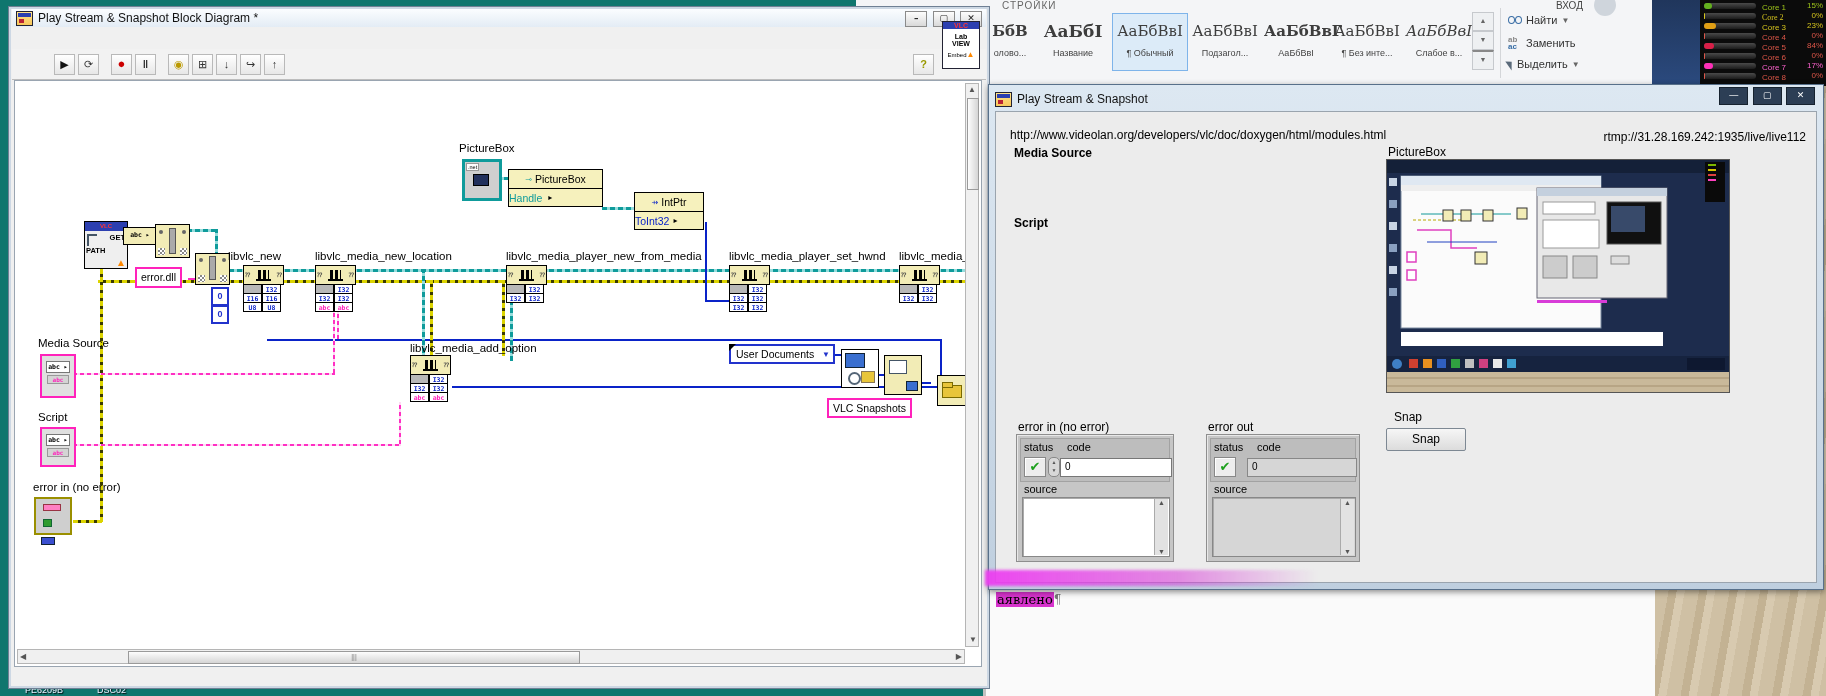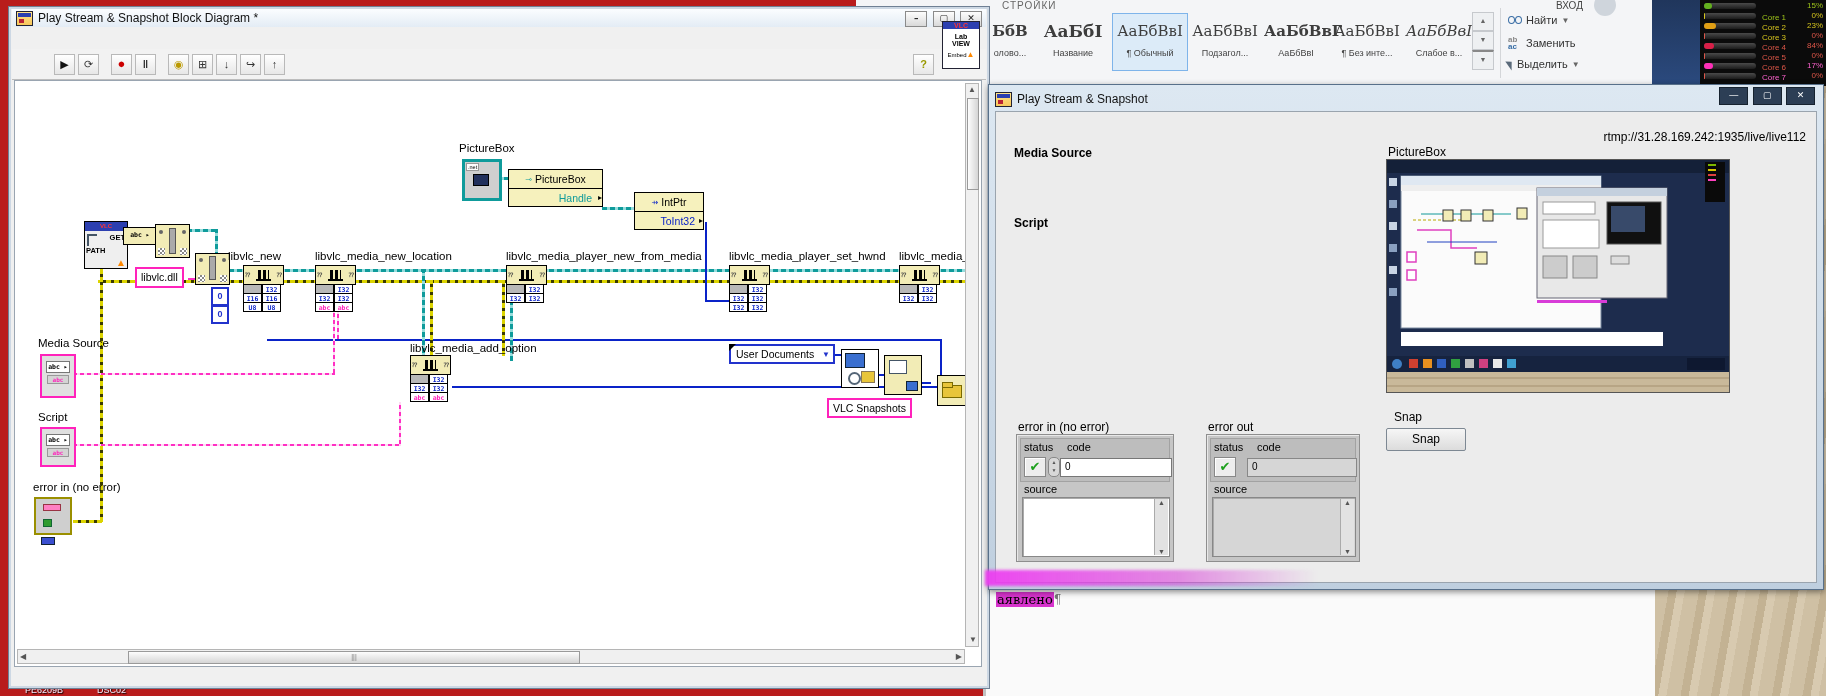--- a/index.html
+++ b/index.html
@@ -1,16 +1,16 @@
 <!DOCTYPE html>
 <html><head>
 <meta charset="utf-8">
 <style>
   html,body{margin:0;padding:0}
-  #screen{position:relative;width:1826px;height:696px;background:#b91c1c;overflow:hidden;
+  #screen{position:relative;width:1826px;height:696px;background:#0f766e;overflow:hidden;
           font-family:"Liberation Sans",sans-serif;-webkit-font-smoothing:antialiased}
   .abs{position:absolute}
   
   .win-btn{display:inline-block;width:20px;height:14px;border:1px solid #8a8a8a;background:linear-gradient(#fdfdfd,#d9d9d9);
            font:bold 9px "DejaVu Sans",sans-serif;color:#222;text-align:center;line-height:13px;margin-left:2px}
   
   #lvwin{left:8px;top:6px;width:980px;height:681px;background:#f0f0f0;border:1px solid #6f8094;
          box-shadow:0 0 0 2px #cdd8e4 inset;z-index:20}
   #lv-title{position:absolute;left:3px;top:2px;right:3px;height:18px;background:linear-gradient(#fbfdff,#e3ecf5);
             display:flex;align-items:center;padding-left:4px;font-size:12px;color:#111}
@@ -45,21 +45,21 @@
   .clf-ico{width:15px;height:12px;background:
      linear-gradient(#000,#000) bottom center/15px 2px no-repeat,
      repeating-linear-gradient(90deg,#000 0 3px,transparent 3px 5px) top 1px center/11px 9px no-repeat}
   .crow{display:flex;margin-top:-1px}
   .cell{width:19px;height:10px;border:1px solid #000;background:#fff;font:bold 6.5px "DejaVu Sans Mono",monospace;
         color:#0a23c8;text-align:center;line-height:10px;box-sizing:border-box}
   .cell.grey{background:#b8b8b8}
   .cell.pink{color:#ff22bb}
   .pnode{background:#f6f1bd;border:1px solid #000;box-sizing:border-box}
   .pnode .r1{height:18px;border-bottom:1px solid #000;display:flex;align-items:center;justify-content:center;font-size:10.5px;color:#000;gap:3px}
-  .pnode .r2{height:17px;display:flex;align-items:center;justify-content:flex-end;font-size:10.5px}
+  .pnode .r2{height:17px;display:flex;align-items:center;justify-content:flex-start;font-size:10.5px}
   .teal-t{color:#0f9b9b}
   .blue-t{color:#0a23c8}
   .pink-border{border:2px solid #ff22bb;background:#fff;color:#000}
   .term{border:2px solid #ff22bb;background:#e0e0e0;padding:2px;box-sizing:border-box}
   .term .chip{background:#fff;border:1px solid #777;font:bold 6.5px "DejaVu Sans Mono",monospace;color:#000;
               text-align:center;width:22px;height:10px;line-height:10px;margin:3px auto 2px}
   .term .tab{display:block;margin:0 auto;width:20px;font:bold 6px "DejaVu Sans Mono",monospace;color:#ff22bb;
              border:1px solid #999;background:#d4d4d4;text-align:center}
   .scroll{position:absolute;background:#f0f0f0;border:1px solid #b5b5b5;box-sizing:border-box;z-index:4}
   .arr{color:#555;font-size:8px;line-height:12px;text-align:center}
@@ -88,21 +88,21 @@
   .style-prev{font-family:"DejaVu Serif",serif;font-size:15px;line-height:34px;white-space:nowrap}
   .style-name{font-size:9px;color:#444;white-space:nowrap}
   .gal-btn{position:absolute;left:616px;width:20px;height:17px;border:1px solid #c6c9cd;background:#eef0f2;
            font-size:7px;color:#666;text-align:center;line-height:16px}
   .edit-item{position:absolute;left:652px;font-size:11px;color:#333;display:flex;align-items:center;gap:4px}
   
   #cpu{left:1700px;top:0;width:126px;height:86px;background:#0b0b0b;z-index:6;font-size:8px}
   .core-row{position:absolute;left:0;width:126px;height:10px}
   .track{position:absolute;left:4px;top:2px;width:52px;height:6px;border-radius:3px;background:linear-gradient(#4a4a4a,#1c1c1c)}
   .fill{position:absolute;left:0;top:0;height:6px;border-radius:3px}
-  .core-name{position:absolute;left:62px;top:12px}
+  .core-name{position:absolute;left:62px;top:2px}
   .core-val{position:absolute;right:3px;top:0}
   
   #wordpage{left:983px;top:86px;width:669px;height:610px;background:#fafafa;border-left:3px solid #c2c2c2;z-index:4}
   #photo{left:1652px;top:86px;width:174px;height:610px;z-index:3;
      background:repeating-linear-gradient(100deg,#cfc0a4 0 14px,#c3b293 14px 22px,#d8cab0 22px 30px)}
   #darkstrip{left:1652px;top:0;width:48px;height:86px;background:linear-gradient(#20365c,#2b4a7e);z-index:6}
   #glow{left:985px;top:570px;width:350px;height:16px;z-index:35;filter:blur(1.5px);
         background:linear-gradient(90deg,rgba(236,60,240,.95),rgba(216,56,216,.55) 55%,rgba(216,56,216,0) 95%)}
   .hl{background:#d633cc;color:#000;font-family:"DejaVu Serif",serif;font-size:13px;padding:0 1px}
   .deskicon{position:absolute;color:#eef;font-size:9px;text-shadow:1px 1px 1px #000;z-index:2}
@@ -175,21 +175,21 @@
         <span class="track">
           <span class="fill" style="width: 15%; background: rgb(99, 176, 30);"></span>
         </span>
         <span class="core-name" style="color: rgb(158, 196, 26);">Core 1</span>
         <span class="core-val" style="color: rgb(158, 196, 26);">15%</span>
       </div>
     <div class="core-row" style="top:11px">
         <span class="track">
           <span class="fill" style="width: 2%; background: rgb(214, 197, 29);"></span>
         </span>
-        <span class="core-name" style="color: rgb(214, 197, 29);">Core 2</span>
+        <span class="core-name" style="color: rgb(214, 197, 29); font-family: Liberation Serif, serif;">Core 2</span>
         <span class="core-val" style="color: rgb(214, 197, 29);">0%</span>
       </div>
     <div class="core-row" style="top:21px">
         <span class="track">
           <span class="fill" style="width: 23%; background: rgb(224, 159, 20);"></span>
         </span>
         <span class="core-name" style="color: rgb(214, 197, 29);">Core 3</span>
         <span class="core-val" style="color: rgb(214, 197, 29);">23%</span>
       </div>
     <div class="core-row" style="top:31px">
@@ -329,21 +329,21 @@
         <span style="position:absolute;right:2px;bottom:2px;width:7px;height:7px;background:repeating-conic-gradient(#888 0 25%,#fff 0 50%) 0 0/4px 4px"></span>
       </div>
       <div class="node" style="left:180px;top:172px;width:33px;height:30px;background:#f2ecb6;border:1px solid #000">
         <span style="position:absolute;left:13px;top:2px;width:5px;height:22px;background:#aaa;border:1px solid #555"></span>
         <span style="position:absolute;left:3px;top:4px;width:4px;height:4px;background:#666;border-radius:50%"></span>
         <span style="position:absolute;right:3px;top:4px;width:4px;height:4px;background:#666;border-radius:50%"></span>
         <span style="position:absolute;left:2px;bottom:2px;width:7px;height:7px;background:repeating-conic-gradient(#888 0 25%,#fff 0 50%) 0 0/4px 4px"></span>
         <span style="position:absolute;right:2px;bottom:2px;width:7px;height:7px;background:repeating-conic-gradient(#888 0 25%,#fff 0 50%) 0 0/4px 4px"></span>
       </div>
 
-      <div class="node pink-border" style="left:120px;top:186px;height:17px;font-size:10.5px;line-height:17px;padding:0 4px"><span>libvlc.dll</span></div>
+      <div class="node pink-border" style="left:120px;top:186px;height:17px;font-size:10.5px;line-height:17px;padding:0 4px"><span>error.dll</span></div>
 
       <div class="node" style="left:196px;top:206px;width:14px;height:15px;border:2px solid #2233cc;background:#fff;color:#2233cc;font:bold 9px 'Liberation Sans',sans-serif;text-align:center;line-height:14px"><span>0</span></div>
       <div class="node" style="left:196px;top:224px;width:14px;height:15px;border:2px solid #2233cc;background:#fff;color:#2233cc;font:bold 9px 'Liberation Sans',sans-serif;text-align:center;line-height:14px"><span>0</span></div>
 
       <div class="node" style="left:228px;top:184px;width:41px">
         <div class="clf-head">
             <span class="qm">⁇</span>
             <span class="clf-ico"></span>
             <span class="qm">⁇</span>
           </div>
@@ -524,20 +524,21 @@
     <div id="fp-title">
       <span class="vi-ico"></span>
       <span>Play Stream &amp; Snapshot</span>
       <span style="position:absolute;right:2px;top:-2px">
         <span class="fpbtn-d">—</span>
         <span class="fpbtn-d">▢</span>
         <span class="fpbtn-d">✕</span>
       </span>
     </div>
     <div id="fp-client">
+      <div class="abs" style="left:14px;top:16px;font-size:12px;color:#000">http://www.videolan.org/developers/vlc/doc/doxygen/html/modules.html</div>
       <div class="abs" style="right:10px;top:18px;font-size:12px;color:#000">rtmp://31.28.169.242:1935/live/live112</div>
 
       <div class="fp-lbl" style="left:18px;top:34px">Media Source</div>
 
       <div class="fp-lbl" style="left:18px;top:104px">Script</div>
 
       <div class="fp-lbl" style="left:392px;top:33px;font-weight:normal">PictureBox</div>
       <div class="abs" style="left:390px;top:47px;width:342px;height:232px;background:#000;border:1px solid #555">
         <svg width="342" height="232" viewBox="0 0 342 232">
           <rect width="342" height="232" fill="#1d2c4d"></rect>

